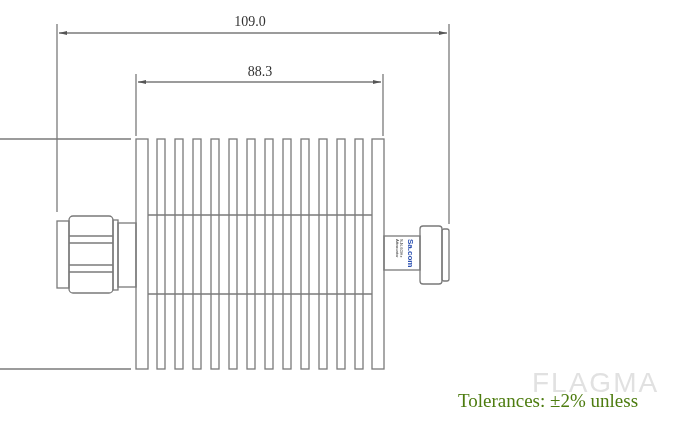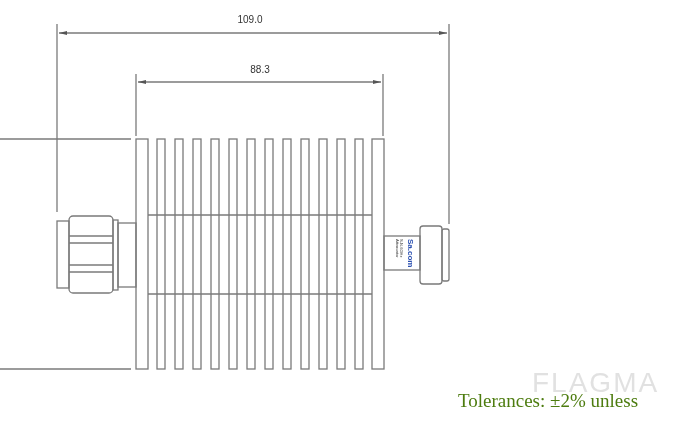--- a/index.html
+++ b/index.html
@@ -1,18 +1,18 @@
 <!DOCTYPE html>
 <html><head>
 <meta charset="utf-8">
 <style>
   html, body { margin: 0; padding: 0; background: #ffffff; }
   body { width: 676px; height: 424px; position: relative; overflow: hidden; font-family: "Liberation Sans", sans-serif; }
   svg { position: absolute; left: 0; top: 0; }
-  .dim-label { position: absolute; font-family: Liberation Sans, sans-serif; font-size: 10px; color: #333; transform: translateX(-50%); }
+  .dim-label { position: absolute; font-family: Liberation Serif, serif; font-size: 14px; color: #333; transform: translateX(-50%); }
   .tol { position: absolute; left: 458px; top: 390px; font-family: "Liberation Serif", serif; font-size: 19px; color: #4d7c0f; white-space: nowrap; }
   .wm { position: absolute; left: 532px; top: 367px; font-family: "Liberation Sans", sans-serif; font-size: 28px; color: rgba(200,200,200,0.55); letter-spacing: 2px; }
 </style>
 </head>
 <body>
 
 <svg width="676" height="424" viewBox="0 0 676 424" xmlns="http://www.w3.org/2000/svg">
   <g stroke="#7a7a7a" stroke-width="1.3" fill="none">
 
     <g>

